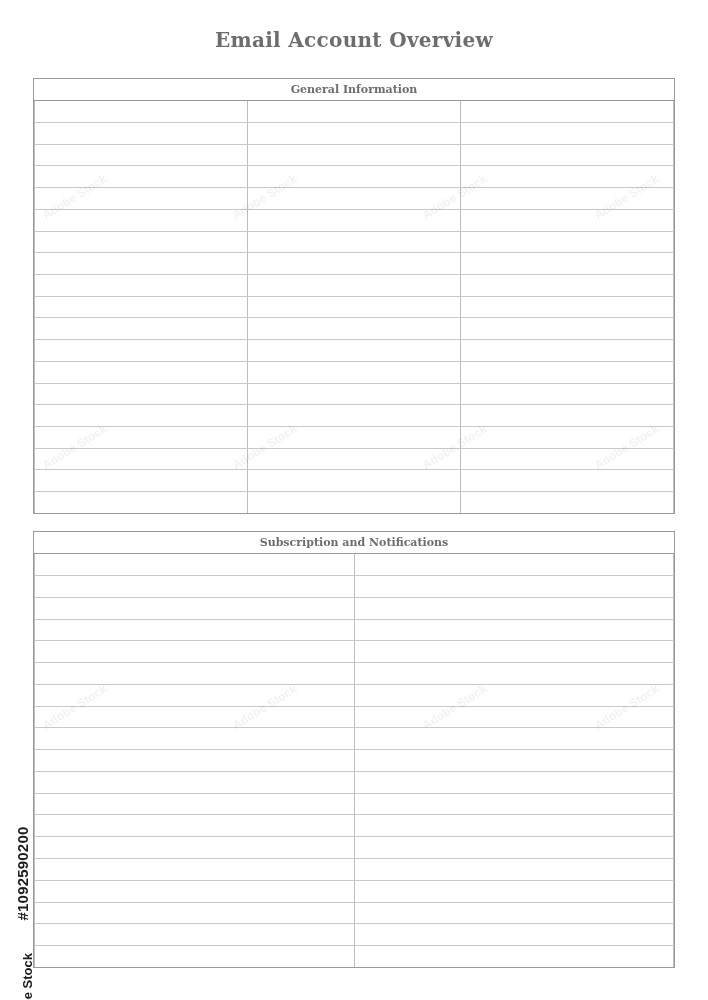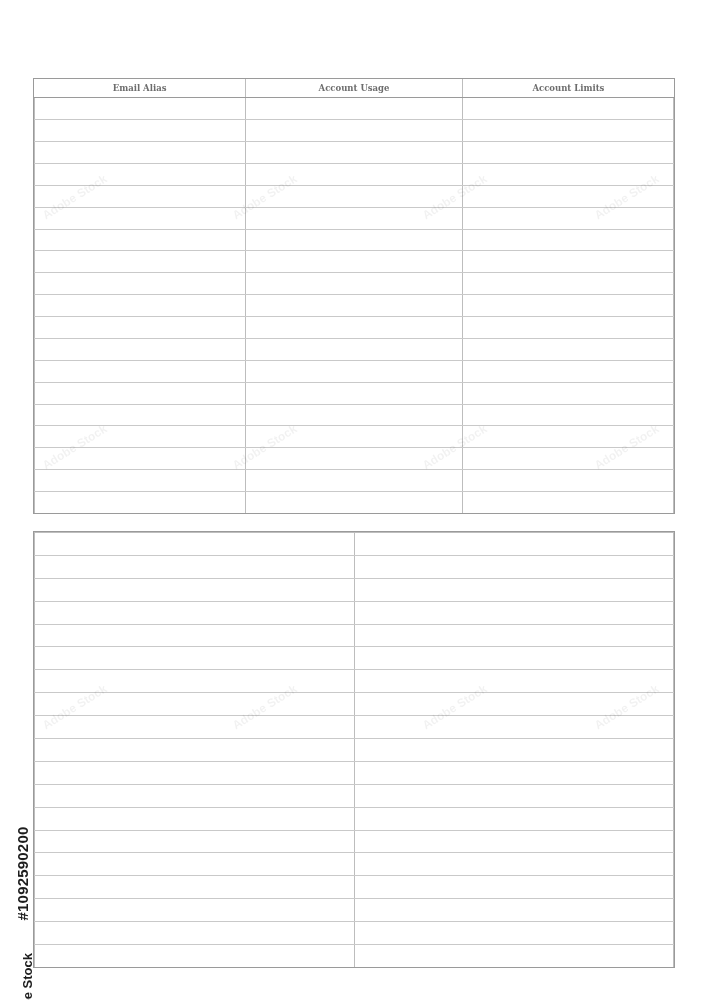--- a/index.html
+++ b/index.html
@@ -149,28 +149,27 @@
     white-space: nowrap;
     pointer-events: none;
     user-select: none;
   }
 </style>
 </head>
 <body>
 
 <div class="page">
 
+  <div class="doc-title">Email Account Overview</div>
 
   <div class="table-block" id="table-general">
     <table class="tbl">
       <tbody>
         <tr>
-          <td class="col-head first" style="width:33%">Email Alias</td>
-          <td class="col-head" style="width:34%">Account Usage</td>
-          <td class="col-head last" style="width:33%">Account Limits</td>
+          <td class="section-head" colspan="3">General Information</td>
         </tr>
         <tr class="body-row">
             <td class="row-cell"></td>
             <td class="row-cell mid-l mid-r"></td>
             <td class="row-cell"></td>
           </tr>
         <tr class="body-row">
             <td class="row-cell"></td>
             <td class="row-cell mid-l mid-r"></td>
             <td class="row-cell"></td>
@@ -260,20 +259,23 @@
             <td class="row-cell mid-l mid-r"></td>
             <td class="row-cell"></td>
           </tr>
       </tbody>
     </table>
   </div>
 
   <div class="table-block" id="table-subscription">
     <table class="tbl">
       <tbody>
+        <tr>
+          <td class="section-head" colspan="2">Subscription and Notifications</td>
+        </tr>
         <tr class="body-row">
             <td class="row-cell"></td>
             <td class="row-cell mid-l"></td>
           </tr>
         <tr class="body-row">
             <td class="row-cell"></td>
             <td class="row-cell mid-l"></td>
           </tr>
         <tr class="body-row">
             <td class="row-cell"></td>

